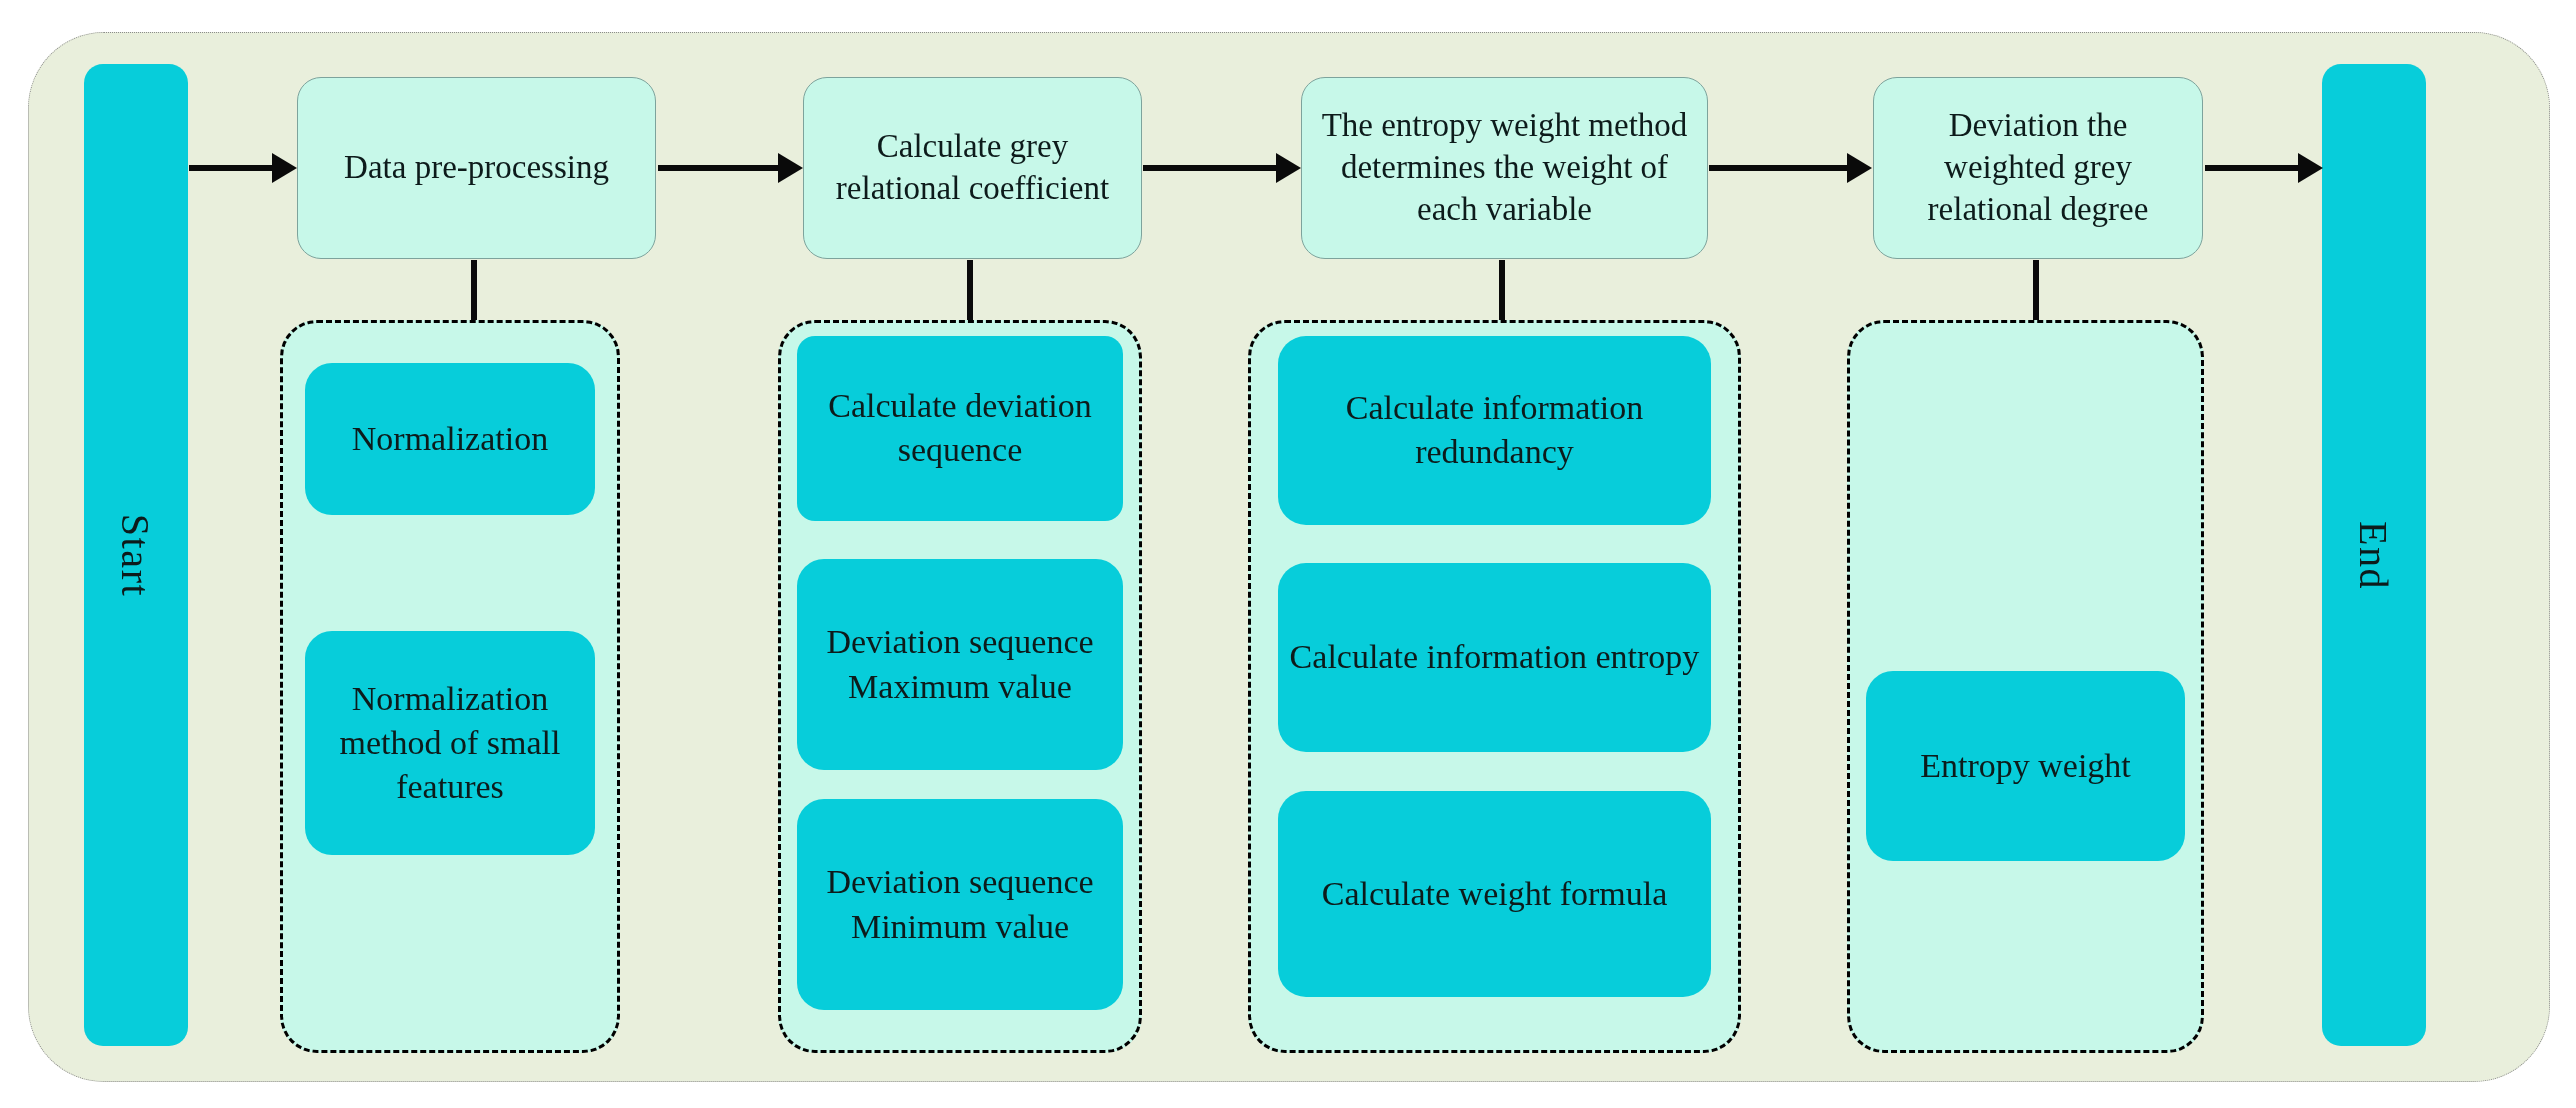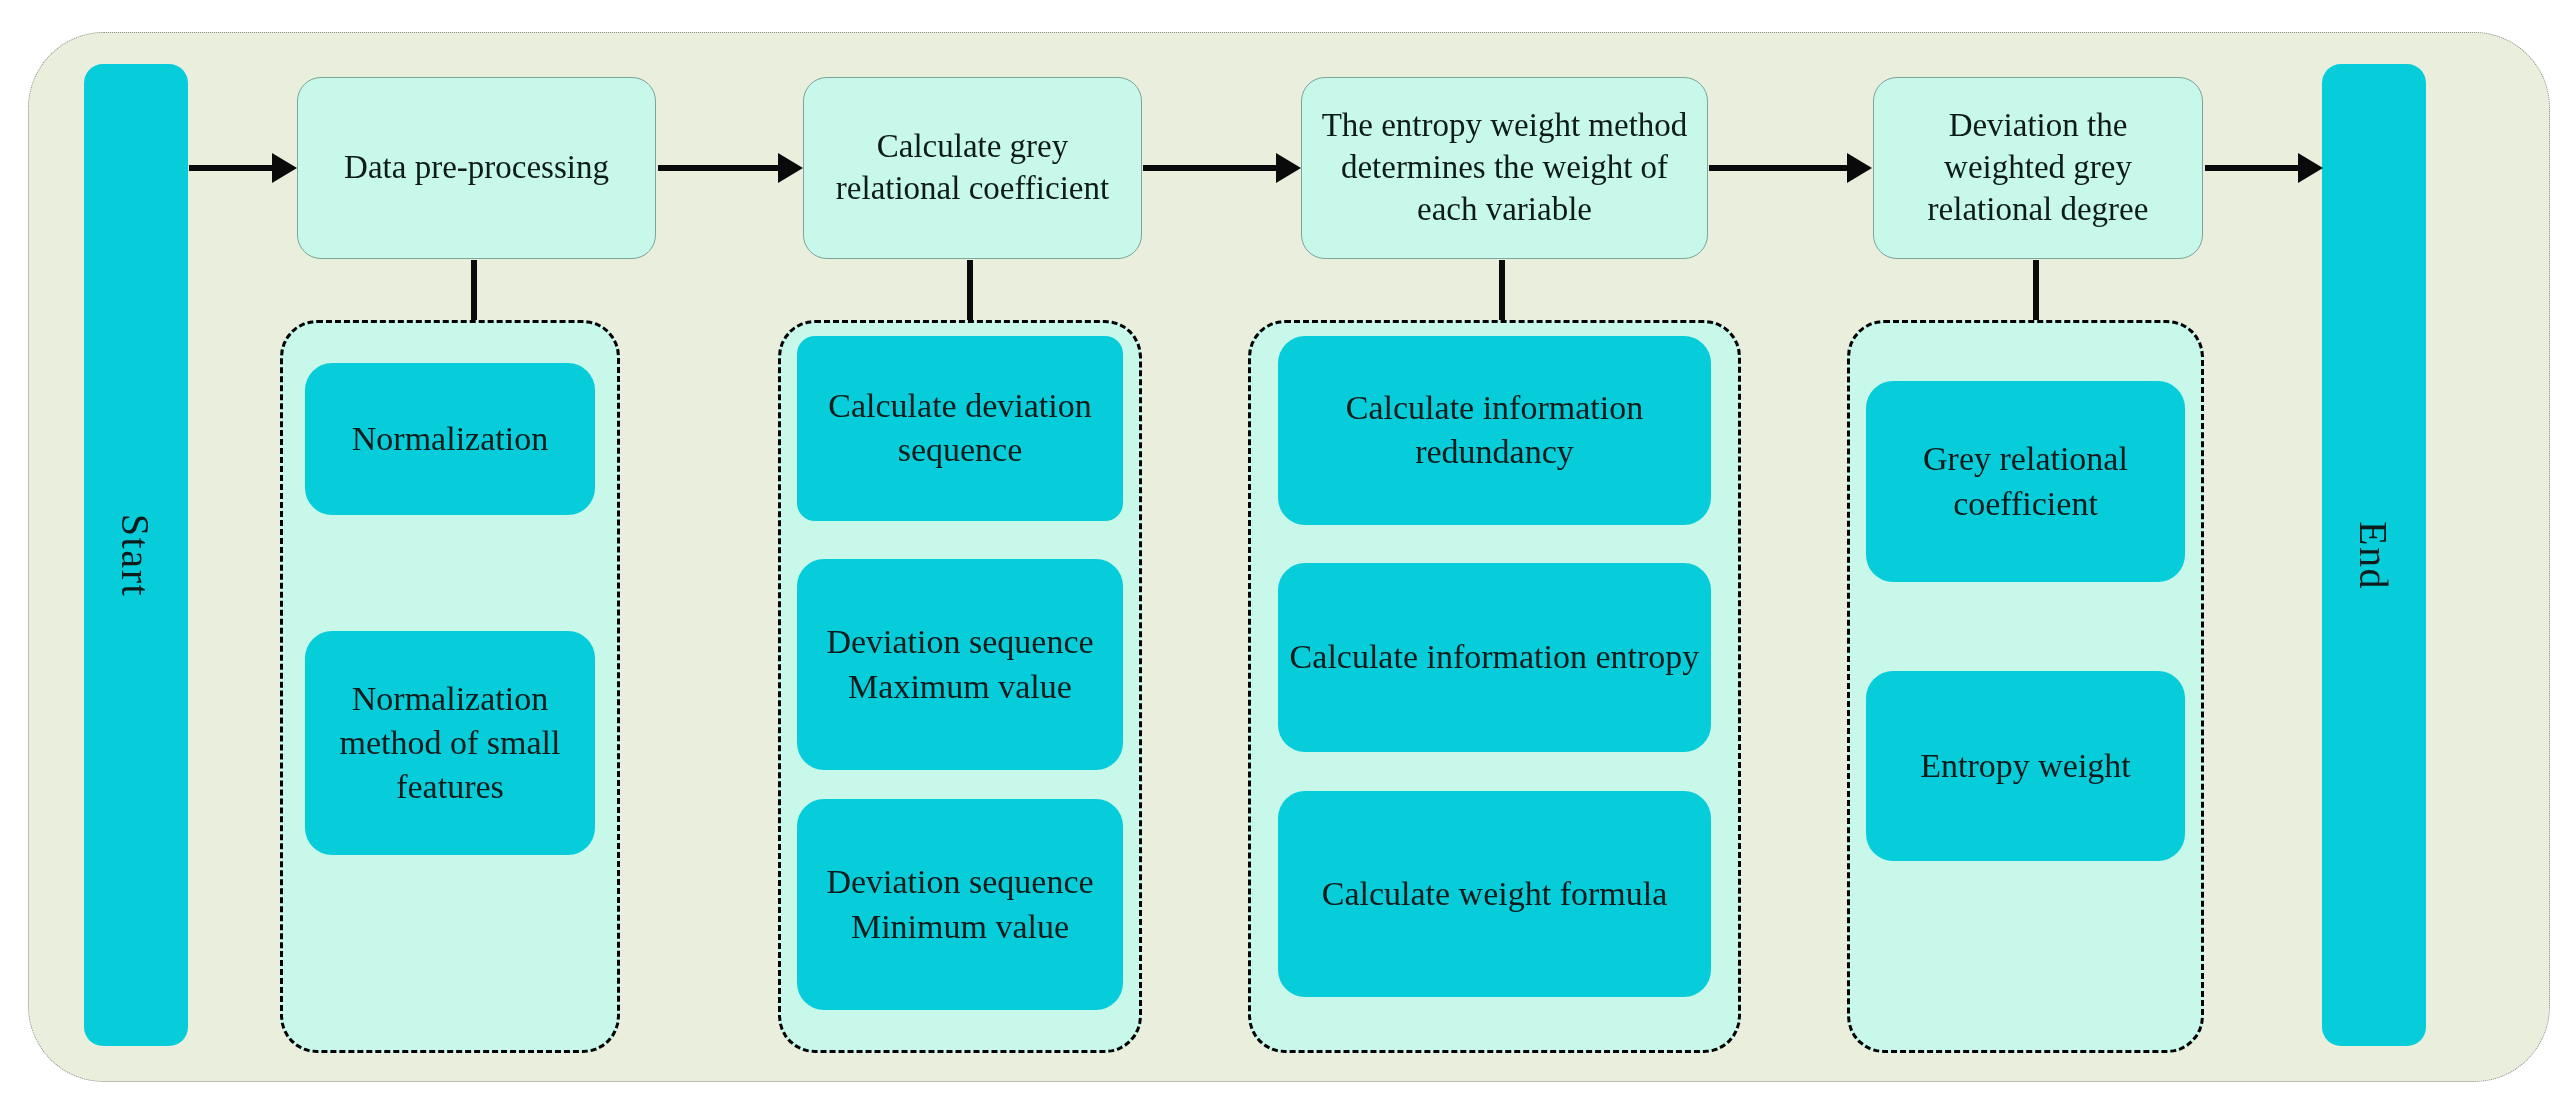--- a/index.html
+++ b/index.html
@@ -109,21 +109,21 @@
     position: absolute;
     left: 22.4px; right: 22.4px;
     background: #07cdda;
     border-radius: 27px;
     display: flex; align-items: center; justify-content: center;
     text-align: center;
     font-size: 34px; line-height: 1.3; color: #0d1b1b;
     padding: 0 11.2px;
   }
   .c2 .step, .c4 .step { left: 16px; right: 16px; }
-  .c3 .step { left: 27px; right: 27px; }
+  .c3 .step { left: 27px; right: 27px; border-radius: 28px; }
 
   .c1 .s1 { top: 40px;  height: 152px; }
   .c1 .s2 { top: 308px; height: 224px; }
 
   .c2 .s1 { top: 12.8px;  height: 185px; border-radius: 18px; }
   .c2 .s2 { top: 236px; height: 211px; }
   .c2 .s3 { top: 476px; height: 211px; }
 
   .c3 .s1 { top: 12.8px;  height: 189px; }
   .c3 .s2 { top: 240px; height: 189px; }
@@ -196,21 +196,18 @@
     </div>
     <div class="step s2">
       <span>Calculate information entropy</span>
     </div>
     <div class="step s3">
       <span>Calculate weight formula</span>
     </div>
   </div>
 
   <div class="sub-container c4">
-    <div class="step s1">
-      <span>Grey relational coefficient</span>
-    </div>
     <div class="step s2">
       <span>Entropy weight</span>
     </div>
   </div>
 </div>
 
 
 </body></html>

